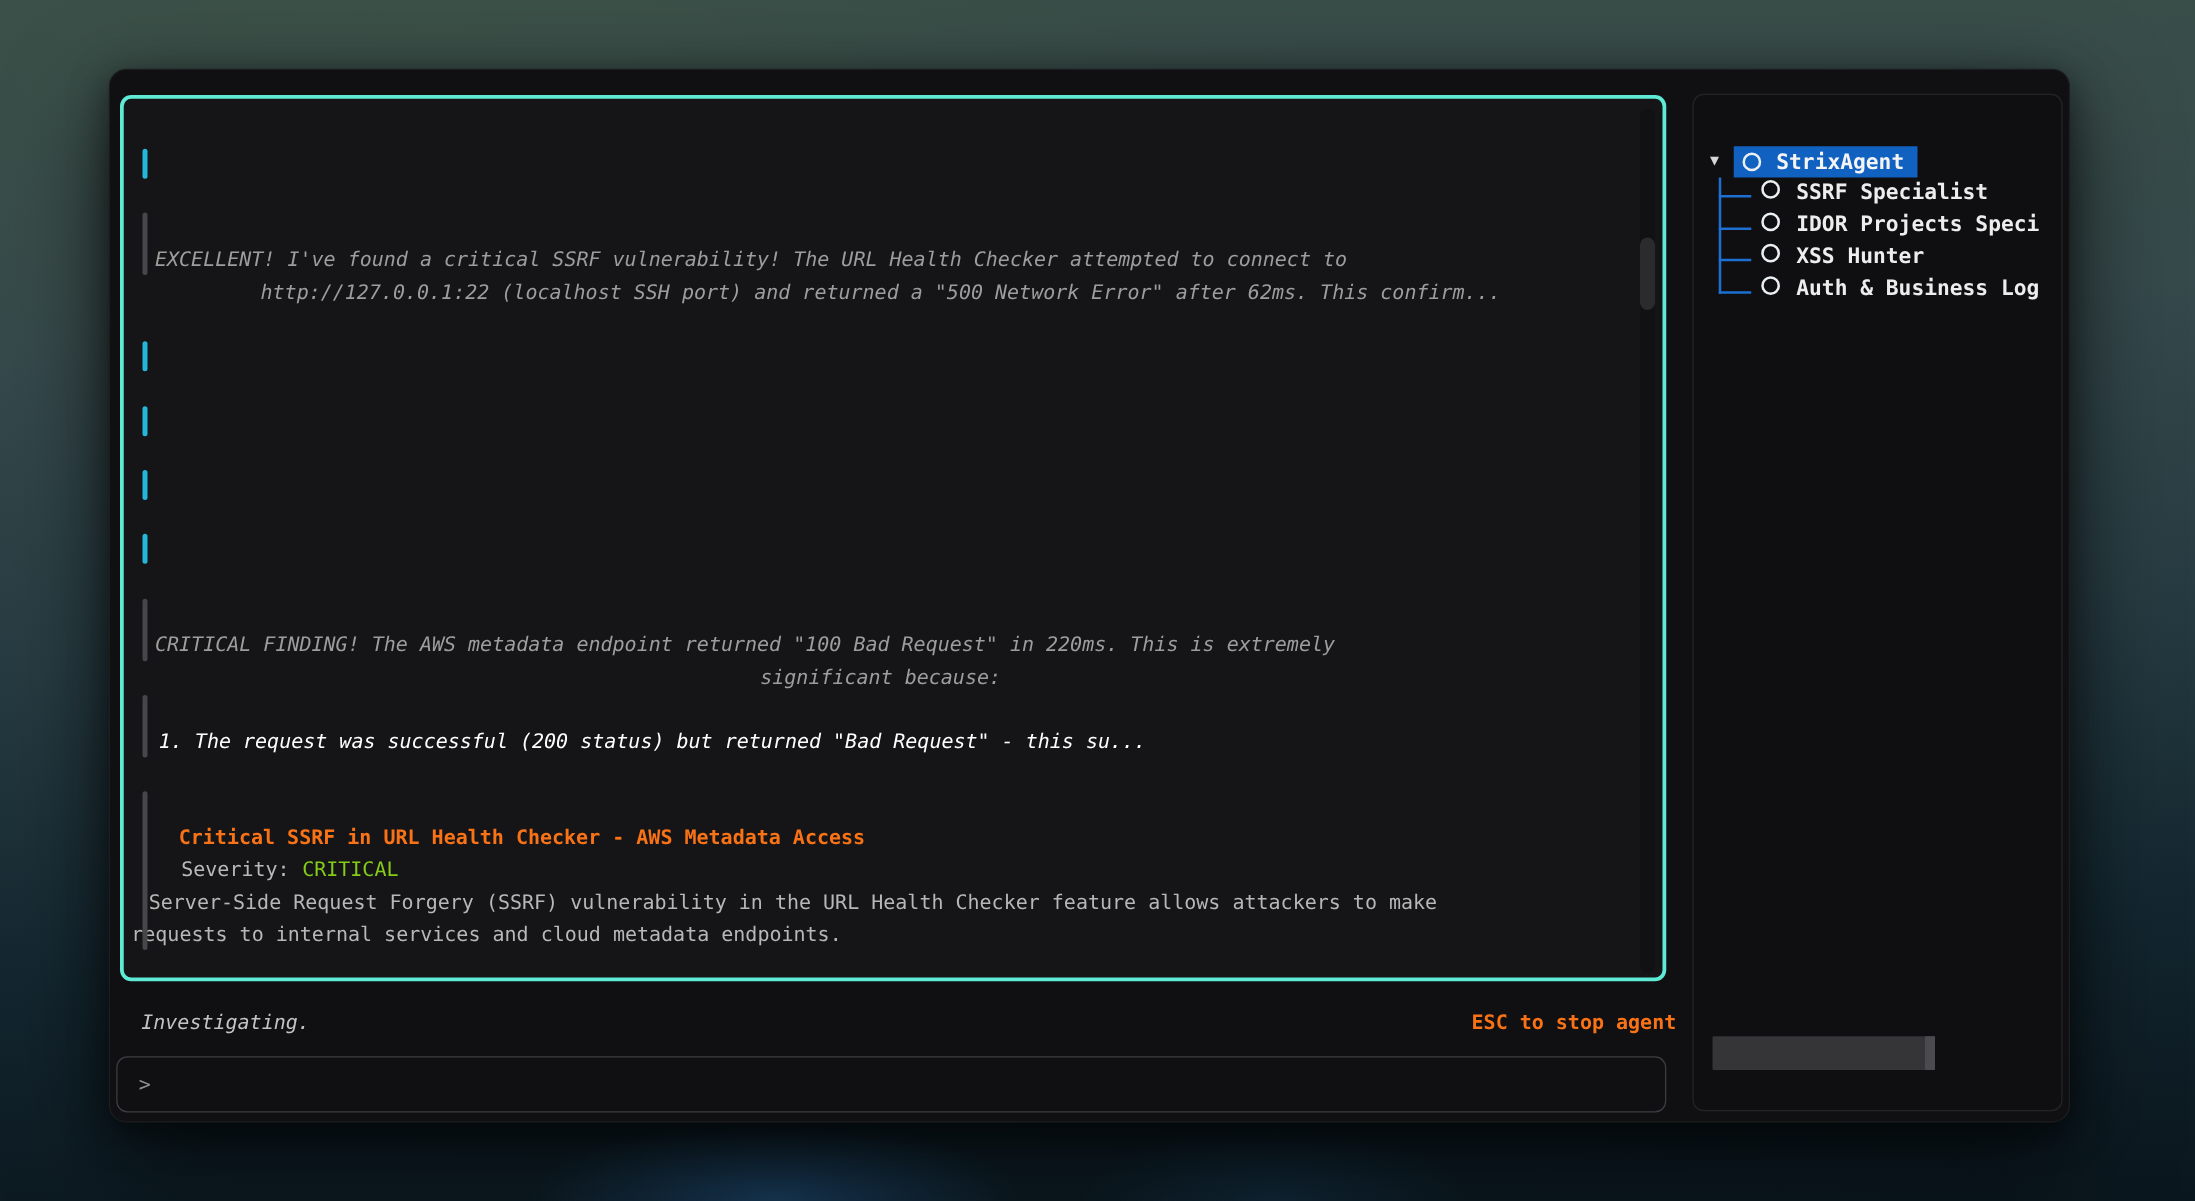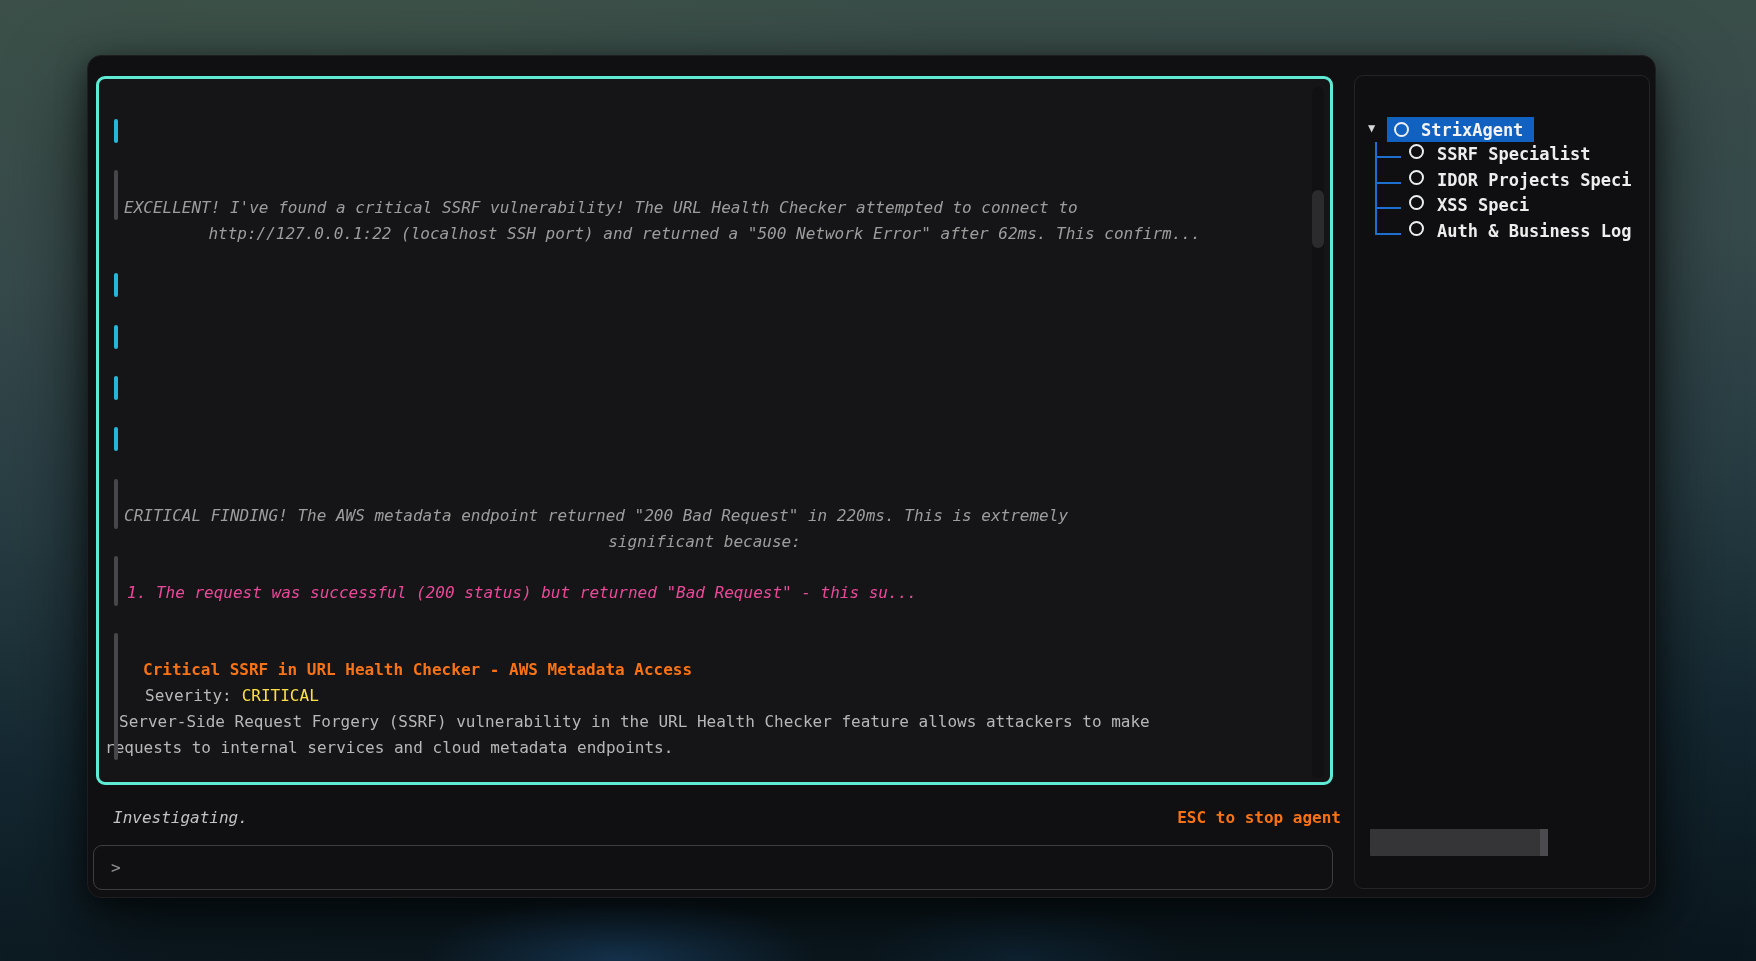--- a/index.html
+++ b/index.html
@@ -31,25 +31,25 @@
   .spacer { height:25.7px; }
   .entry { position:relative; }
   .vbar { position:absolute; left:11px; width:4px; border-radius:2px; background:#47474b; }
   .vbar.cyan { background:#25b7d9; }
   .icon { display:inline-block; vertical-align:middle; margin-top:-3px; }
   .tool-row { padding-left:29px; }
   .think-head { padding-left:29px; }
   .t-line { font-style:italic; color:#9d9d9d; }
   .t-line.first { padding-left:21px; }
   .t-line.cont { padding-left:2px;text-align:center; }
-  .list-line { font-style:italic; color:#ec4899; padding-left:24px; }
+  .list-line { font-style:italic; color:#ffffff; padding-left:24px; }
   .rep-title-row { padding-left:24px; }
   .rep-heading { padding-left:40px; font-weight:bold; color:#f97316; }
   .rep-sub { padding-left:42px; color:#b9b9b9; }
-  .sev-value { color:#fde047; margin-left:10px;margin-top:44px; }
+  .sev-value { color:#84cc16; margin-left:10px;margin-top:44px; }
   .rep-sumhead { padding-left:42px; color:#dcdcdc; }
   .rep-body1 { padding-left:16px; color:#b7b7b7; }
   .rep-body2 { padding-left:2px; color:#b7b7b7; }
   
   .scrollbar {
     position:absolute; right:6px; top:8px; width:12px; height:691px;
     background:#111113; border-radius:6px;
   }
   .scroll-thumb {
     position:absolute; left:0; top:103px; width:12px; height:58px;
@@ -153,21 +153,21 @@
         </div>
       </div>
       <div class="spacer"></div>
 
       <div class="entry">
         <span class="vbar" style="top:1px;height:50px"></span>
         <span class="vbar" style="top:78px;height:50px"></span>
         <div class="row think-head">
           <span class="icon"></span>
         </div>
-        <div class="row t-line first">CRITICAL FINDING! The AWS metadata endpoint returned "200 Bad Request" in 220ms. This is extremely</div>
+        <div class="row t-line first">CRITICAL FINDING! The AWS metadata endpoint returned "100 Bad Request" in 220ms. This is extremely</div>
         <div class="row t-line cont">significant because:</div>
         <div class="spacer"></div>
         <div class="row list-line">1. The request was successful (200 status) but returned "Bad Request" - this su...</div>
       </div>
       <div class="spacer"></div>
 
       <div class="entry">
         <span class="vbar" style="top:1px;height:127px"></span>
         <div class="row rep-title-row">
           <span class="icon"></span>
@@ -208,21 +208,21 @@
       <div class="tree-child tc0">
         <span class="node-circle"></span>
         <span>SSRF Specialist</span>
       </div>
       <div class="tree-child tc1">
         <span class="node-circle"></span>
         <span>IDOR Projects Speci</span>
       </div>
       <div class="tree-child tc2">
         <span class="node-circle"></span>
-        <span>XSS Speci</span>
+        <span>XSS Hunter</span>
       </div>
       <div class="tree-child tc3">
         <span class="node-circle"></span>
         <span>Auth &amp; Business Log</span>
       </div>
     </div>
     <div class="progress-bar"></div>
   </div>
 
 </div>

